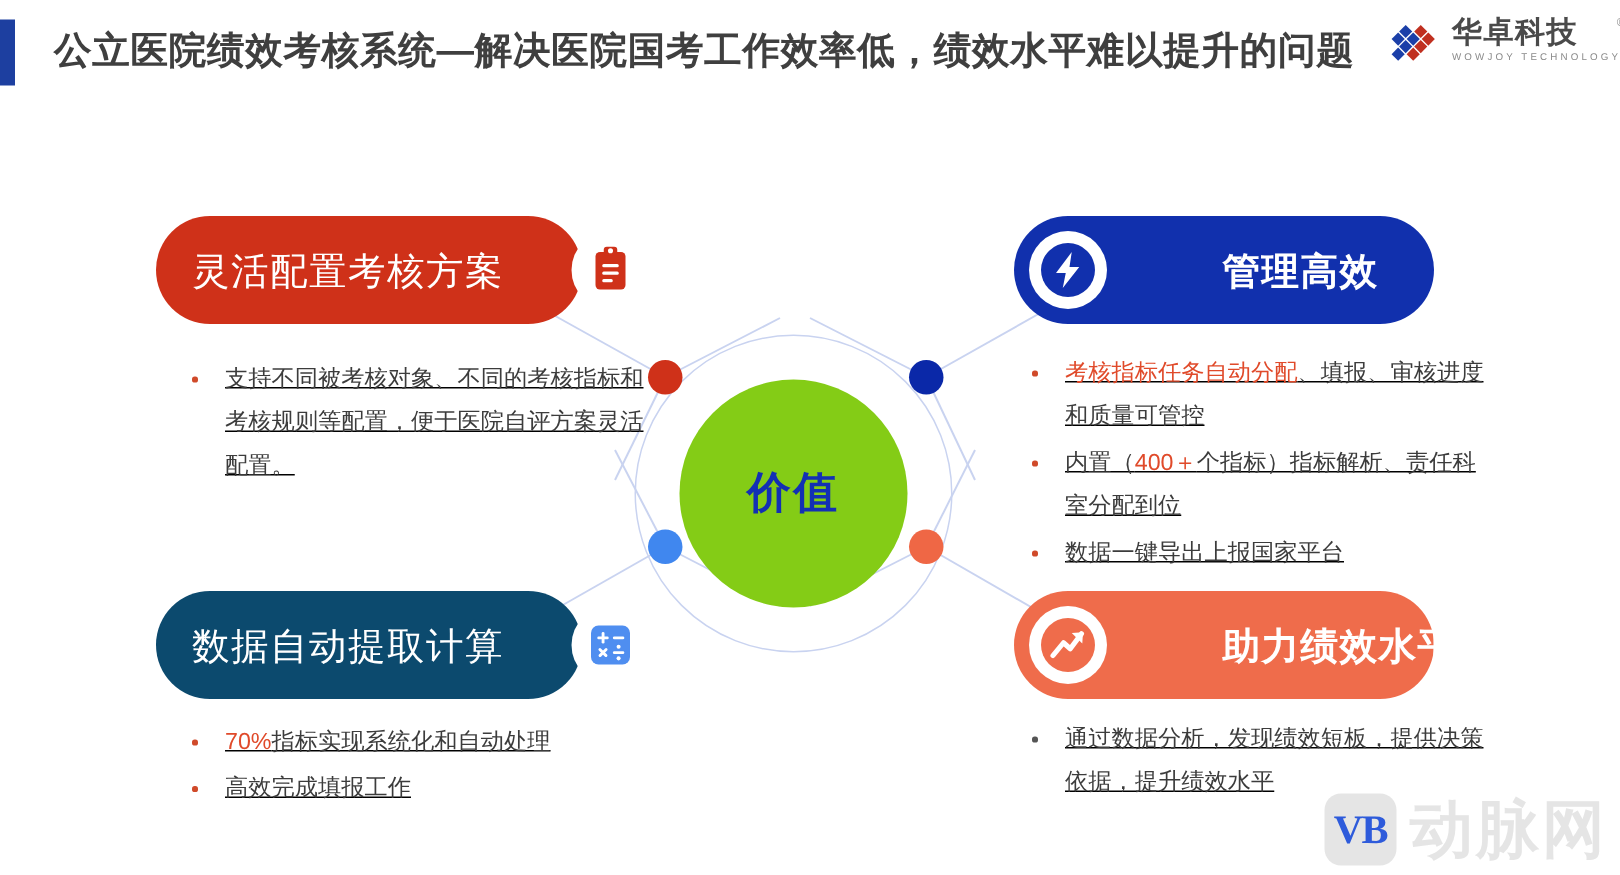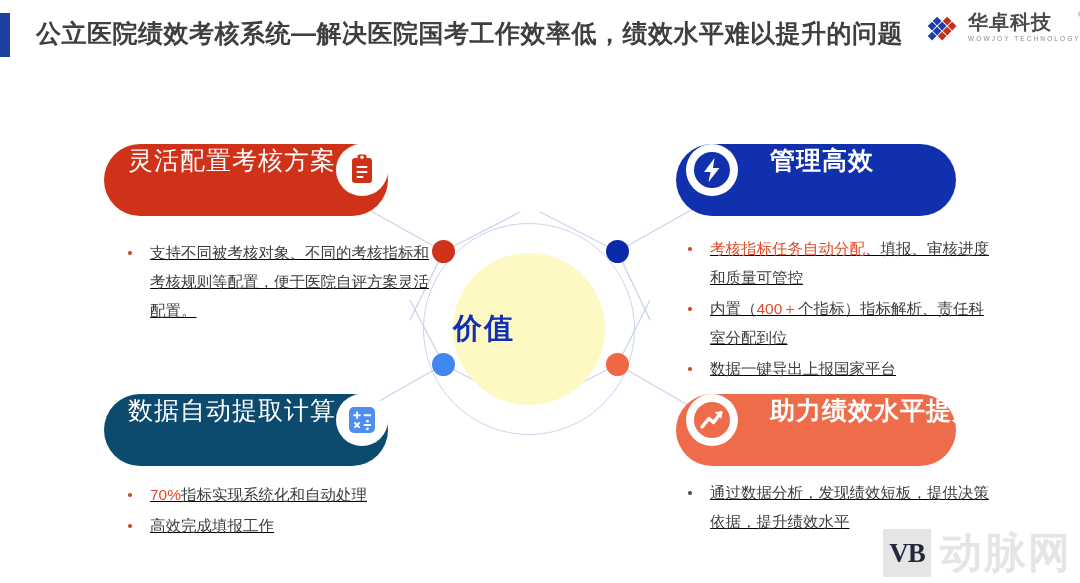--- a/index.html
+++ b/index.html
@@ -41,41 +41,41 @@
   }
 
   
   .hub-ring{
     position:absolute;left:423px;top:223px;width:212px;height:212px;
     border:1.3px solid #c9d3f0;border-radius:50%;
     box-sizing:border-box;
   }
   .hub-core{
     position:absolute;left:453px;top:253px;width:152px;height:152px;
-    background:#fef9c3;border-radius:50%;
-    display:flex;align-items:center;justify-content:flex-start;
+    background:#84cc16;border-radius:50%;
+    display:flex;align-items:center;justify-content:center;
   }
   .hub-label{
     font-size:29px;font-weight:bold;color:#1330b4;letter-spacing:2px;
   }
 
   
   .connectors{position:absolute;left:0;top:0;width:1080px;height:583px;}
 
   
   .dot{position:absolute;width:23px;height:23px;border-radius:50%;}
   .dot-tl{left:432px;top:240px;background:#cf3119;}
   .dot-tr{left:606px;top:240px;background:#0a28a8;}
   .dot-bl{left:432px;top:353px;background:#4087ef;}
   .dot-br{left:606px;top:353px;background:#ef6745;}
 
   
   .pill{
     position:absolute;height:72px;border-radius:36px;
-    display:flex;align-items:flex-start;box-sizing:border-box;
+    display:flex;align-items:center;box-sizing:border-box;gap:45px;
   }
   .pill-title{
     font-size:25px;color:#ffffff;font-weight:normal;
     letter-spacing:1px;white-space:nowrap;
   }
   .pill-badge{
     width:52px;height:52px;border-radius:50%;background:#ffffff;
     display:flex;align-items:center;justify-content:center;flex:none;
   }
 
@@ -108,23 +108,23 @@
   .b2{left:672px;top:234px;width:320px;}
   .b3{left:112px;top:480px;width:330px;}
   .b4{left:672px;top:478px;width:320px;}
 
   
   .watermark{
     position:absolute;right:8px;bottom:6px;
     display:flex;align-items:center;opacity:0.92;
   }
   .wm-badge{
-    width:48px;height:48px;border-radius:1px;background:#e3e3e3;
+    width:48px;height:48px;border-radius:11px;background:#e3e3e3;
     display:flex;align-items:center;justify-content:center;
-    font-size:27px;font-weight:bold;color:#0f172a;
+    font-size:27px;font-weight:bold;color:#1d4ed8;
     letter-spacing:-1px;font-family:"Liberation Serif",serif;
   }
   .wm-text{
     margin-left:9px;font-size:42px;font-weight:bold;color:#e3e3e3;
     letter-spacing:2px;line-height:44px;
   }
 </style>
 </head>
 <body>
 

